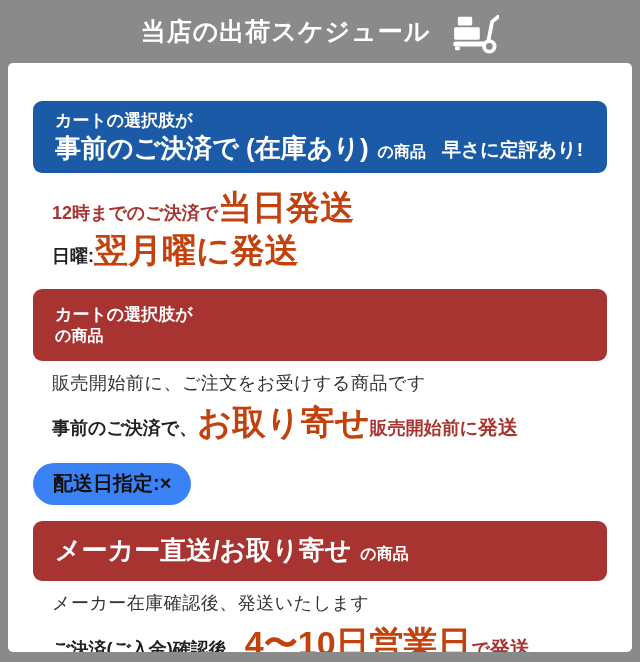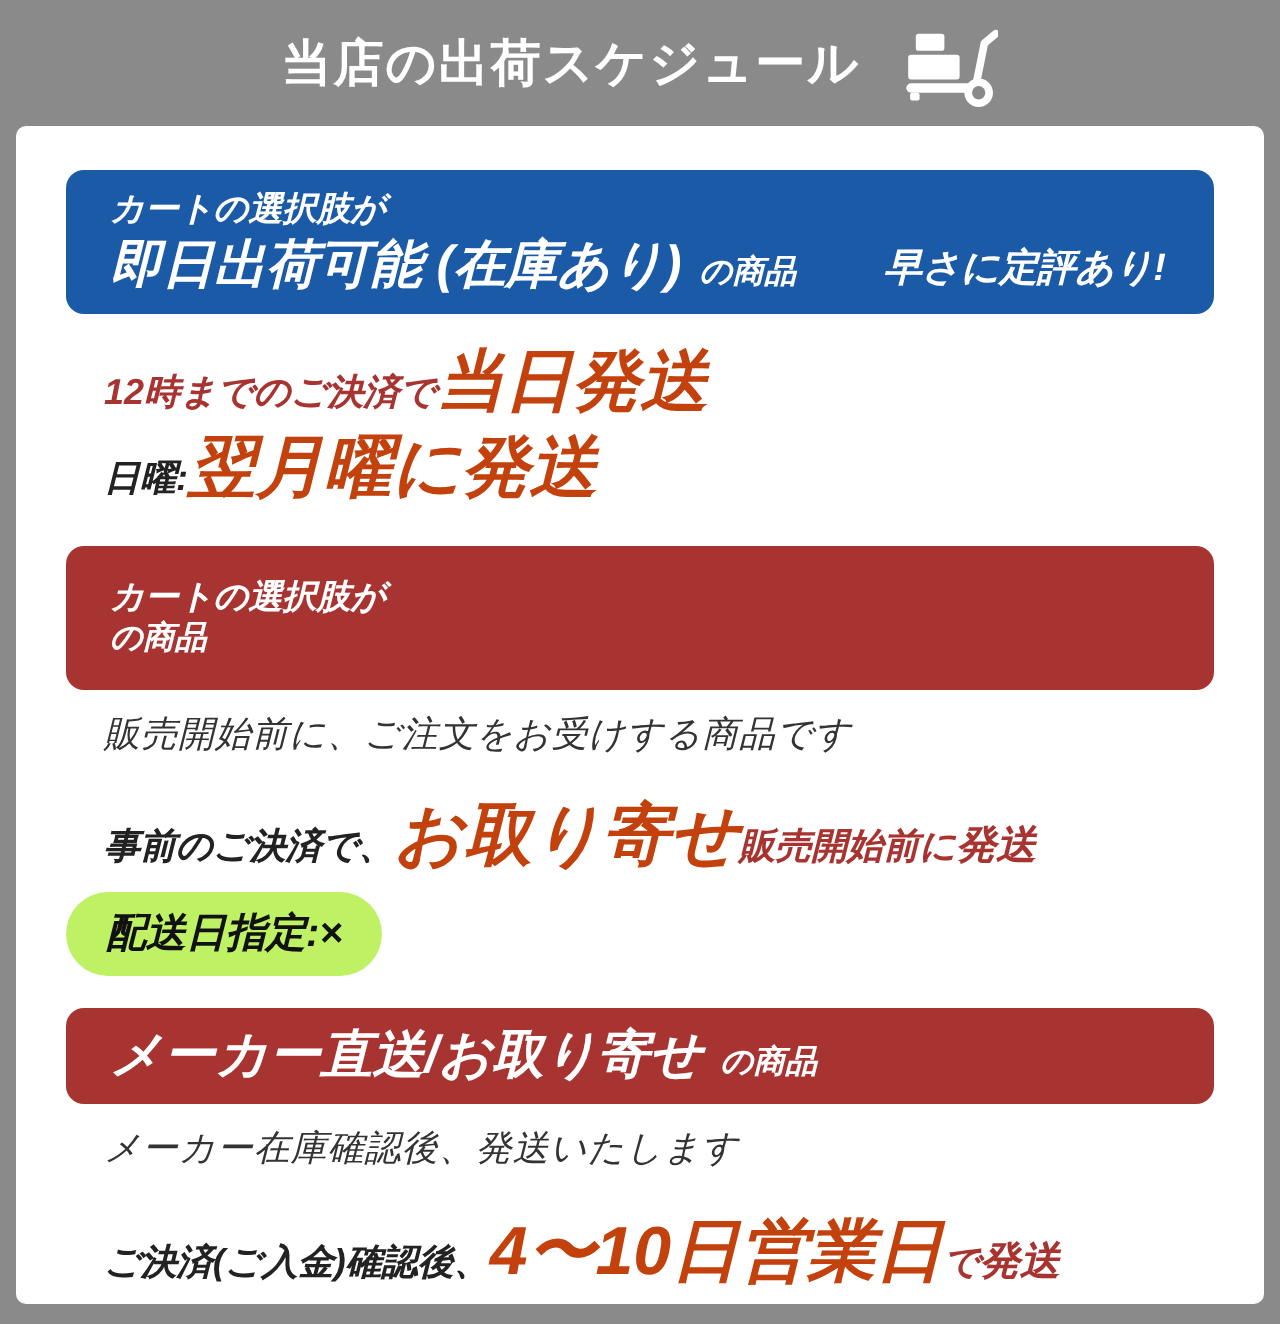--- a/index.html
+++ b/index.html
@@ -17,61 +17,60 @@
     gap:23px;
   }
   .header-title{
     color:#ffffff;font-size:25px;font-weight:bold;letter-spacing:1px;
   }
   .header-icon{width:46px;height:40px;margin-top:4px;}
   
   .panel{
     position:absolute;left:8px;right:8px;top:63px;bottom:10px;
     background:#ffffff;border-radius:5px;
-    padding:0 25px;box-sizing:border-box;
+    padding:16px 25px;box-sizing:border-box;
     overflow:hidden;
-    font-style:italic;
   }
   
   .banner{
     border-radius:9px;
     display:flex;align-items:center;justify-content:space-between;
     padding:0 24px 0 22px;box-sizing:border-box;
     color:#fff;
   }
   .banner.blue{background:#1b5aa6;}
   .banner.red{background:#a83431;}
   .banner.tall{height:72px;margin-top:22px;}
   .banner.tall2{height:72px;margin-top:18px;}
-  .banner.short{height:48px;margin-top:16px;}
+  .banner.short{height:60px;margin-top:16px;}
   .banner-lines{display:flex;flex-direction:column;justify-content:center;}
   .banner-line1{font-size:17px;font-weight:bold;line-height:1.35;}
   .banner-line2{display:flex;align-items:baseline;gap:9px;line-height:1.2;}
   .banner-main{font-size:26px;font-weight:bold;}
   .banner-suffix{font-size:16px;font-weight:bold;}
   .banner-note{font-size:19px;font-weight:bold;margin-top:26px;}
   
   .textblock{margin-left:19px;}
   .row{display:flex;align-items:baseline;line-height:1.2;}
   .mt14{margin-top:14px;}
   .mt12{margin-top:12px;}
-  .mt4{margin-top:20px;}
+  .mt4{margin-top:8px;}
   .mt2{margin-top:2px;}
   .t-black{font-size:18px;font-weight:bold;color:#222;}
   .t-red{font-size:18px;font-weight:bold;color:#a83431;}
   .t-red-big{font-size:34px;font-weight:bold;color:#c2410c;}
   .t-red-mid{font-size:20px;font-weight:bold;color:#a83431;}
   .t-plain{font-size:18px;font-weight:normal;color:#333;letter-spacing:0.5px;}
   
   .pill{
     display:inline-block;
-    background:#bef264;border-radius:22px;
+    background:#3b82f6;border-radius:22px;
     padding:7px 20px 8px;
     font-size:20px;font-weight:bold;color:#111;
-    margin-top:7px;
+    margin-top:20px;
   }
 </style>
 </head>
 <body>
 
 <div class="header">
   <span class="header-title">当店の出荷スケジュール</span>
   <svg class="header-icon" viewBox="0 0 48 42" aria-hidden="true">
     <rect x="5" y="3" width="15" height="9" rx="1.5" fill="#fff"></rect>
     <rect x="1" y="14" width="27" height="13" rx="1.5" fill="#fff"></rect>
@@ -81,21 +80,21 @@
     <path d="M37 28 L41 8 L47 3" fill="none" stroke="#fff" stroke-width="4" stroke-linecap="round" stroke-linejoin="round"></path>
   </svg>
 </div>
 
 <div class="panel">
 
   <div class="banner blue tall">
     <div class="banner-lines">
       <span class="banner-line1">カートの選択肢が</span>
       <span class="banner-line2">
-        <span class="banner-main">即日出荷可能 (在庫あり)</span>
+        <span class="banner-main">事前のご決済で (在庫あり)</span>
         <span class="banner-suffix">の商品</span>
       </span>
     </div>
     <span class="banner-note">早さに定評あり!</span>
   </div>
 
   <div class="textblock">
     <div class="row mt14">
       <span class="t-red">12時までのご決済で</span>
       <span class="t-red-big">当日発送</span>

